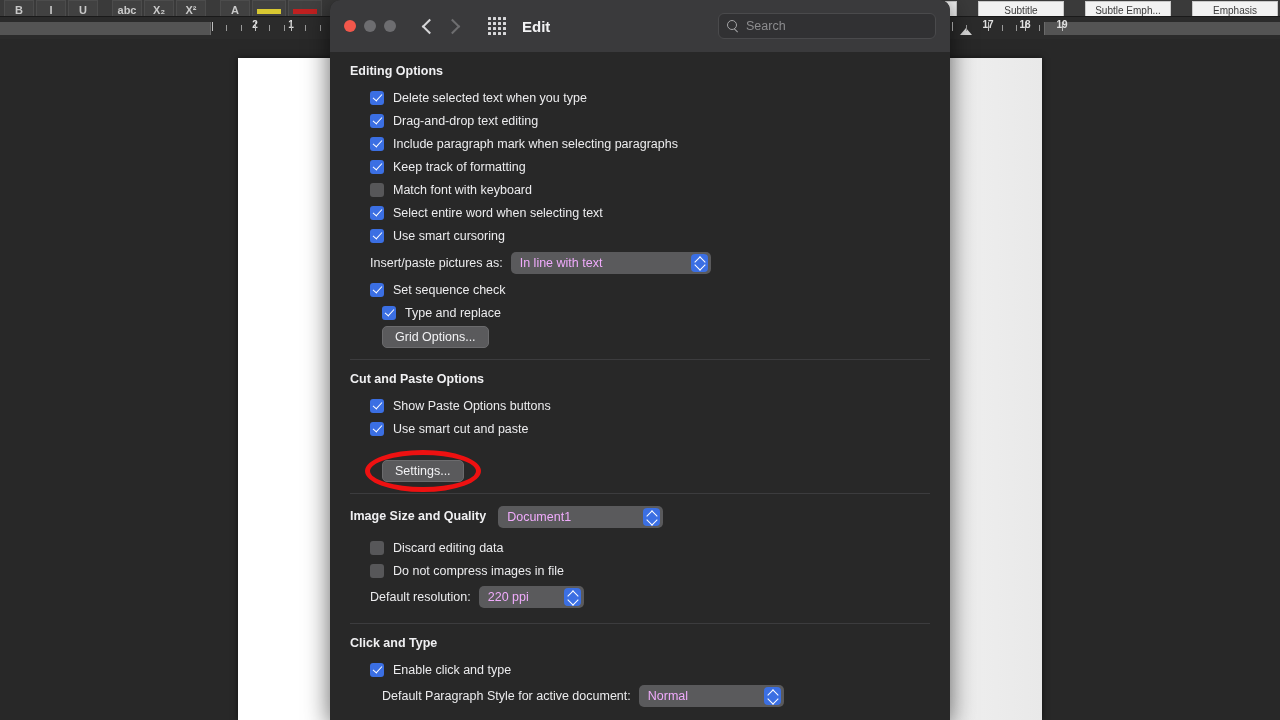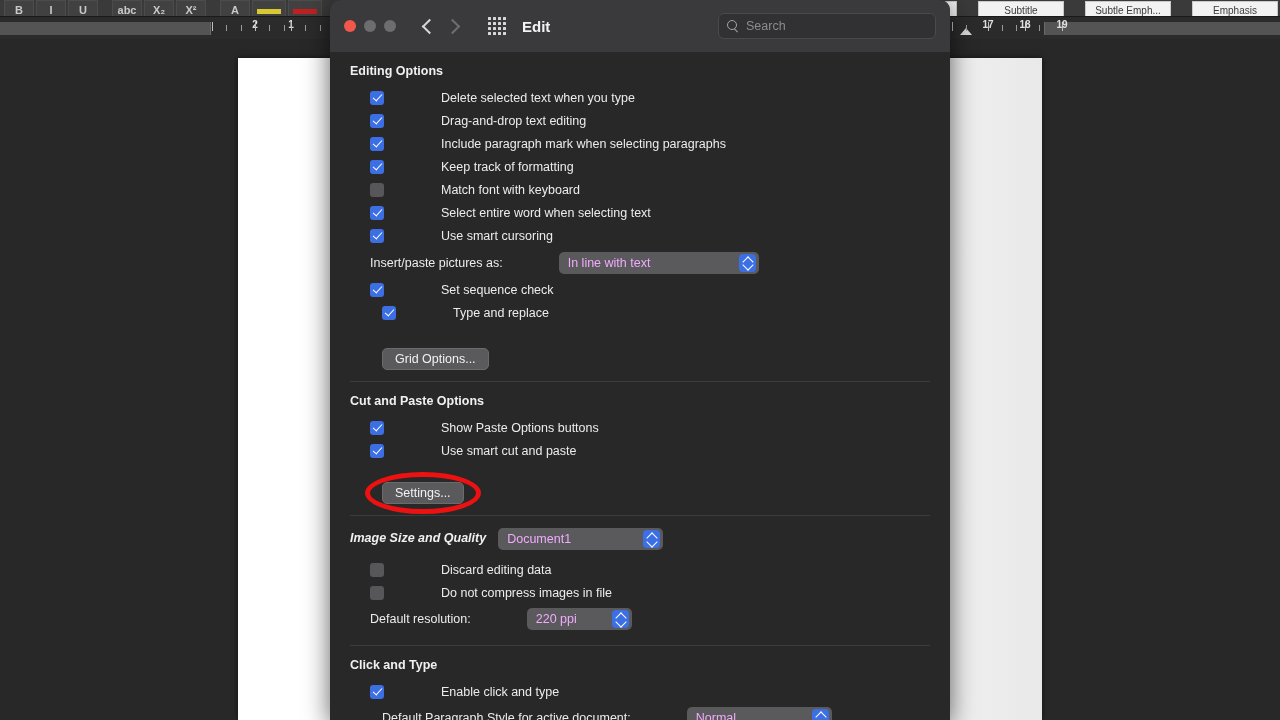--- a/index.html
+++ b/index.html
@@ -134,23 +134,23 @@
   .search-ph { color: #8c8c8e; font-size: 12.5px; }
 
   .dlg-body { padding: 0 20px; }
 
   .section { padding: 12px 0 11px 0; }
   .section + .section { border-top: 1px solid #3c3c3e; }
   .sec-title {
     color: #f0f0f2; font-size: 12.5px; font-weight: bold; margin-bottom: 8px;
   }
   .sec-head-row { display: flex; align-items: center; gap: 12px; margin-bottom: 8px; }
-  .sec-head-row .sec-title { margin-bottom: 2px; font-style: italic; }
-
-  .row { display: flex; align-items: center; height: 23px; padding-left: 20px; gap: 48px; }
+  .sec-head-row .sec-title { margin-bottom: 2px; }
+
+  .row { display: flex; align-items: center; height: 23px; padding-left: 20px; }
   .row.indent { padding-left: 32px; }
 
   .cbx {
     width: 14px; height: 14px; border-radius: 3px; flex: 0 0 auto;
     margin-right: 9px; position: relative;
   }
   .cbx.on { background: #3b6fe3; }
   .cbx.on::after {
     content: ""; position: absolute; left: 4.6px; top: 1.8px;
     width: 4px; height: 8px; border: solid #fff;
@@ -177,21 +177,21 @@
   }
   .stepper::before { top: 4px;  transform: rotate(45deg); }
   .stepper::after  { top: 7.5px; transform: rotate(225deg); }
 
   .btn {
     height: 22px; background: #5a5a5c; border-radius: 5px;
     display: inline-flex; align-items: center; justify-content: center;
     padding: 0 12px; color: #f2f2f4; font-size: 12.5px;
     border: 1px solid #6b6b6d;
   }
-  .btn-row { padding-left: 32px; margin-top: 24px; }
+  .btn-row { padding-left: 32px; margin-top: 2px; }
 
   .settings-wrap { position: relative; display: inline-block; }
   .annot-ellipse {
     position: absolute; left: -17px; top: -10px; right: -17px; bottom: -10px;
     border: 5px solid #ee1111; border-radius: 50%; pointer-events: none;
   }
 </style>
 </head>
 <body>
 

